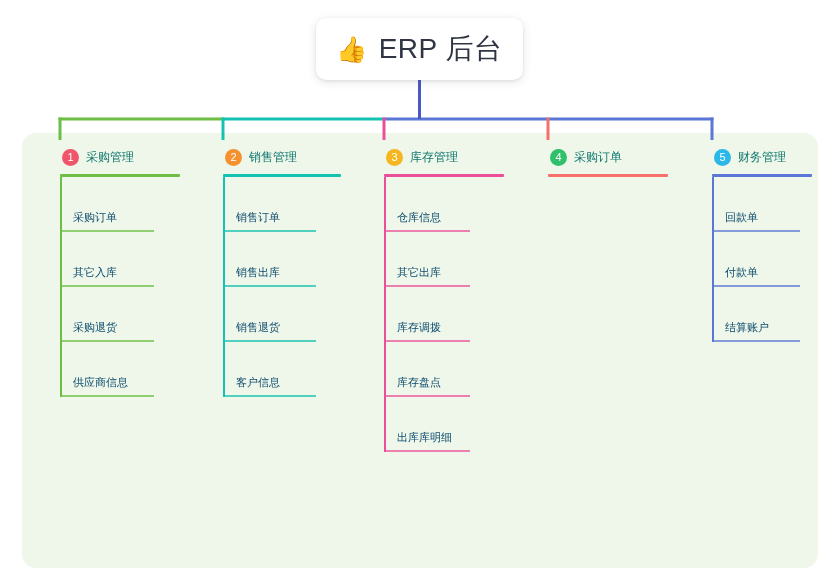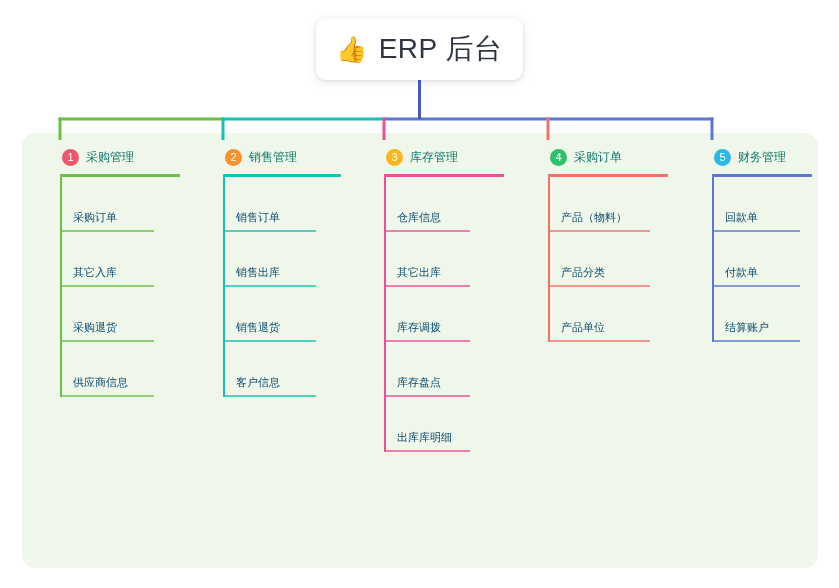--- a/index.html
+++ b/index.html
@@ -260,37 +260,20 @@
             <div class="item-rule" style="background: rgb(236, 79, 154); opacity: 0.72;"></div>
           </div>
         </div>
       </div>
       <div class="column col4" style="left: 528px; width: 160px;">
         <div class="col-head">
           <span class="badge" style="background: rgb(46, 192, 106);">4</span>
           <span class="col-title">采购订单</span>
         </div>
         <div class="col-underline" style="background: rgb(245, 112, 106); width: 120px; margin-left: 20px;"></div>
-        <div class="items">
-          <div class="item">
-            <div class="item-stem" style="background: rgb(245, 112, 106);"></div>
-            <div class="item-label">产品（物料）</div>
-            <div class="item-rule" style="background: rgb(245, 112, 106); opacity: 0.72;"></div>
-          </div>
-          <div class="item">
-            <div class="item-stem" style="background: rgb(245, 112, 106);"></div>
-            <div class="item-label">产品分类</div>
-            <div class="item-rule" style="background: rgb(245, 112, 106); opacity: 0.72;"></div>
-          </div>
-          <div class="item">
-            <div class="item-stem" style="background: rgb(245, 112, 106);"></div>
-            <div class="item-label">产品单位</div>
-            <div class="item-rule" style="background: rgb(245, 112, 106); opacity: 0.72;"></div>
-          </div>
-        </div>
       </div>
       <div class="column col5" style="left: 692px; width: 140px;">
         <div class="col-head">
           <span class="badge" style="background: rgb(43, 184, 232);">5</span>
           <span class="col-title">财务管理</span>
         </div>
         <div class="col-underline" style="background: rgb(91, 118, 214); width: 100px; margin-left: 20px;"></div>
         <div class="items">
           <div class="item">
             <div class="item-stem" style="background: rgb(91, 118, 214);"></div>

